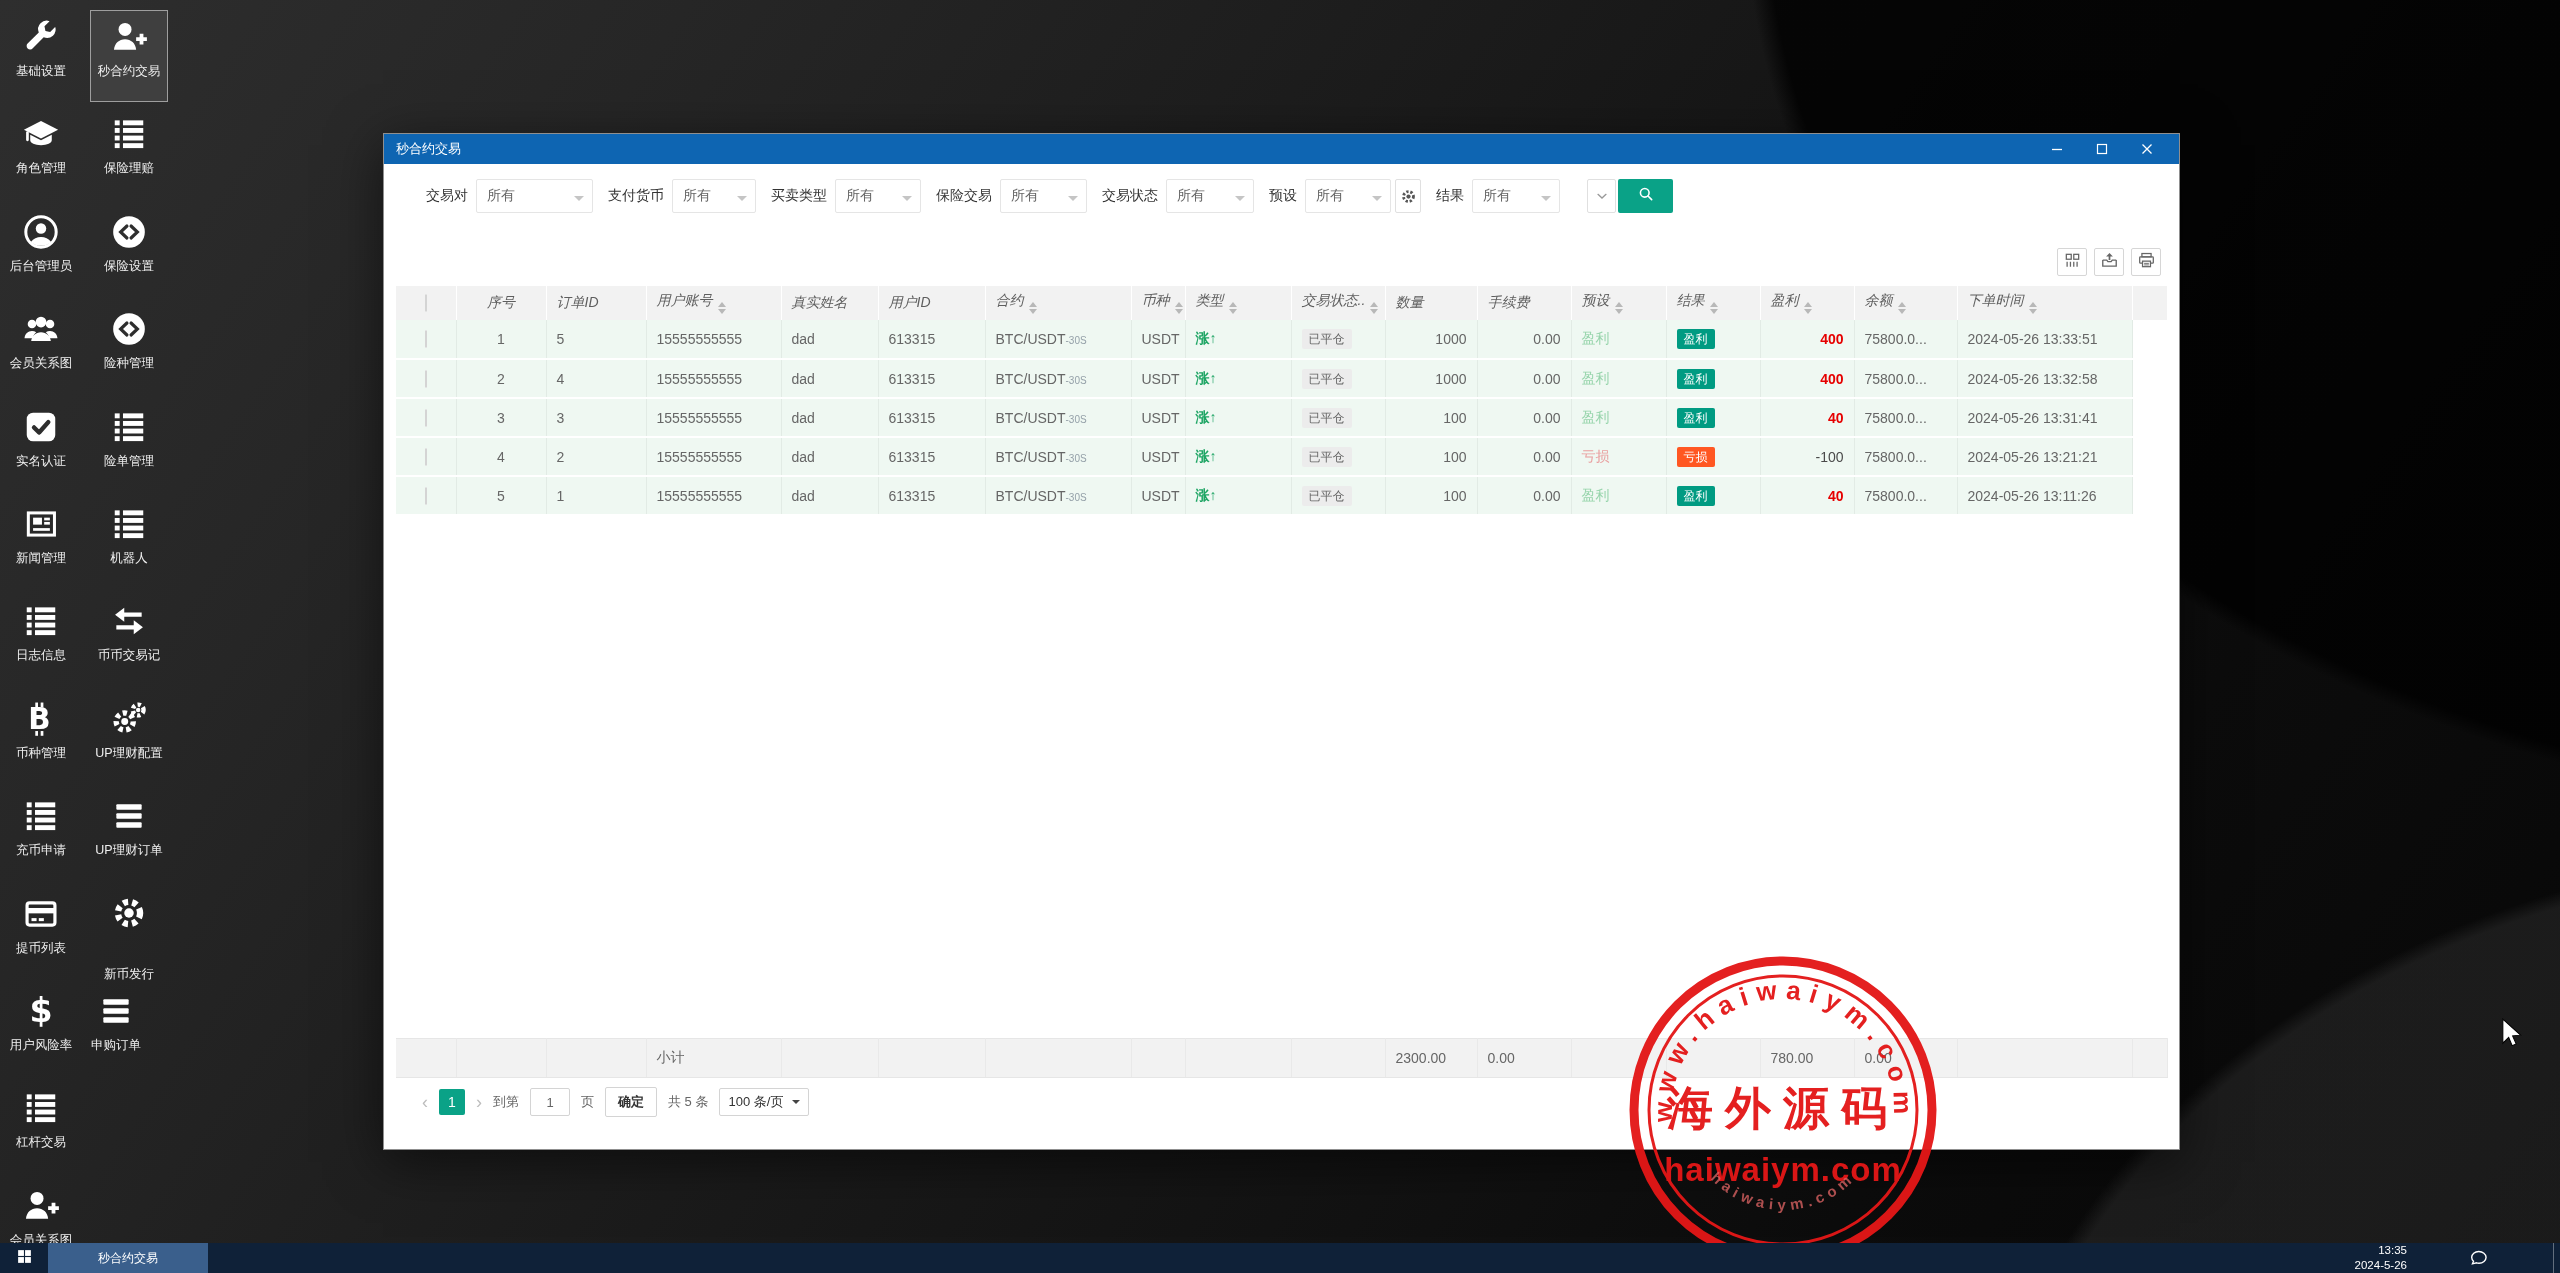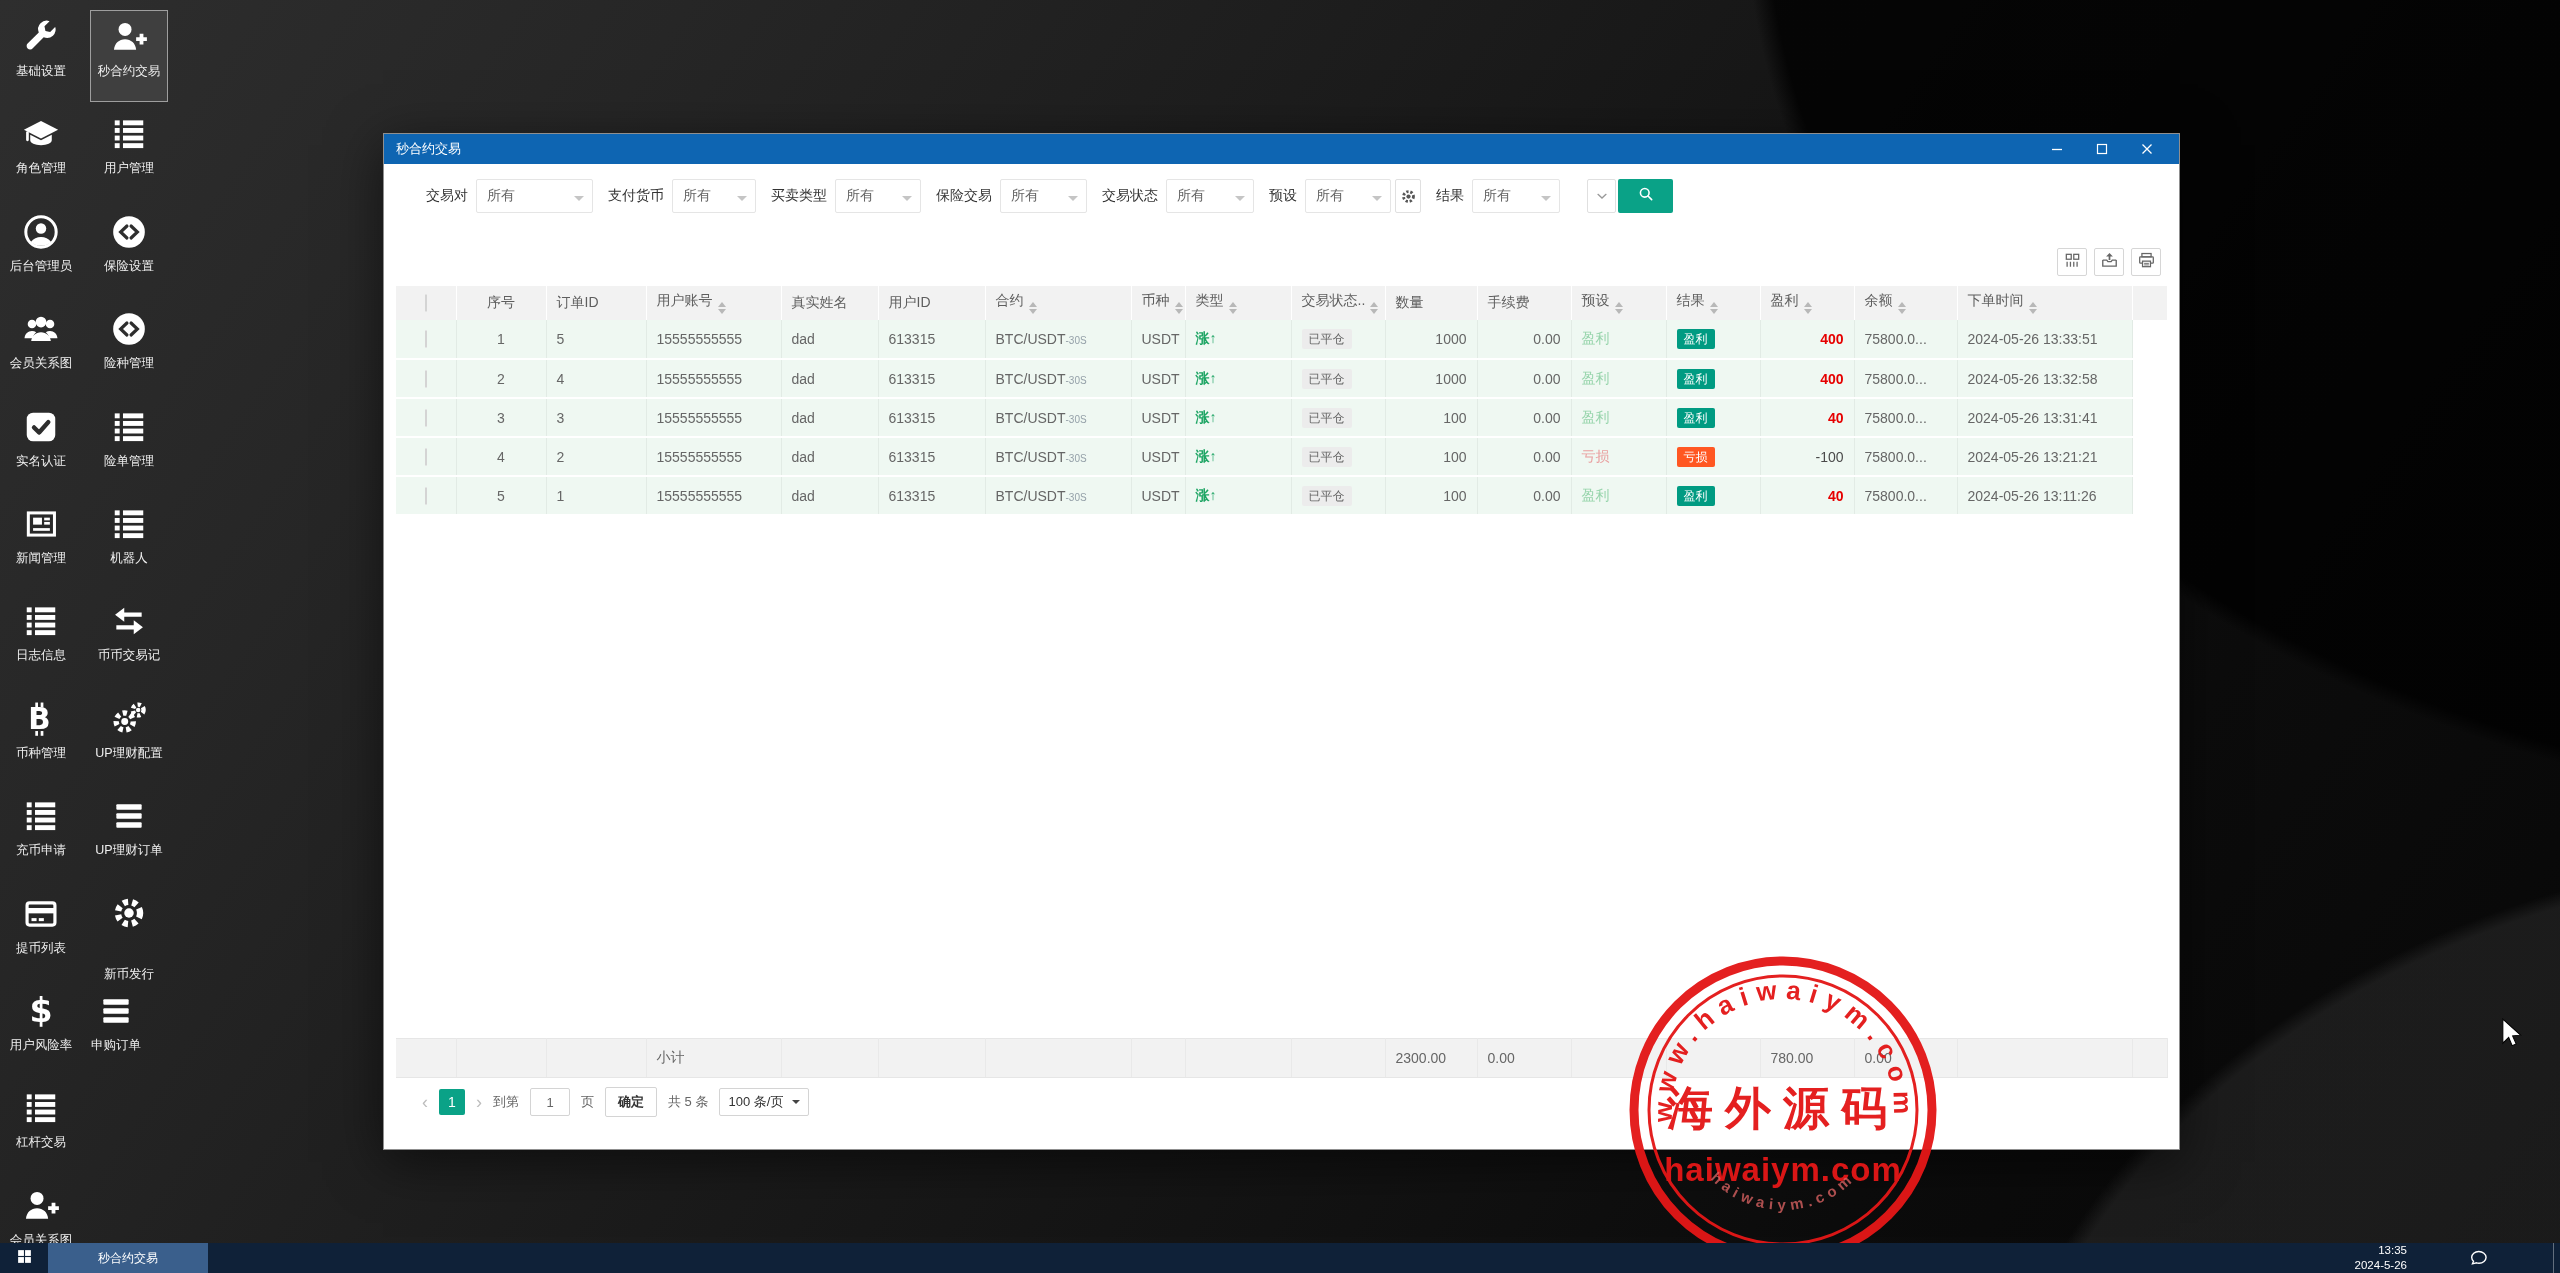--- a/index.html
+++ b/index.html
@@ -31,21 +31,21 @@
   .sq-btn{height:34px;border:1px solid #e0e0e0;border-radius:2px;background:#fff;display:flex;align-items:center;justify-content:center;box-sizing:border-box;cursor:pointer;}
   .gear-btn{width:26px;margin-left:4px;}
   .chev-btn{width:29px;margin-left:12px;}
   .search-btn{width:55px;height:34px;border-radius:2px;background:#0aa287;display:flex;align-items:center;justify-content:center;margin-left:2px;cursor:pointer;}
   
   .tbl-toolbar{position:absolute;top:114px;right:18px;display:flex;gap:7px;}
   .tool-btn{width:28px;height:26px;border:1px solid #d6d6d6;border-radius:2px;background:#fff;display:flex;align-items:center;justify-content:center;cursor:pointer;}
   
   .table-zone{position:absolute;left:12px;top:152px;width:1771px;height:792px;background:#fff;}
   table{border-collapse:collapse;table-layout:fixed;width:1771px;}
-  thead th{height:34px;background:#f2f2f2;font-weight:normal;font-size:14px;color:#5e5e5e;border-right:1px solid #fff;padding:0 10px;text-align:left;white-space:nowrap;overflow:hidden;box-sizing:border-box;}
+  thead th{height:34px;background:#f2f2f2;font-weight:normal;font-size:14px;color:#5e5e5e;border-right:1px solid #fff;padding:0 10px;text-align:left;white-space:nowrap;overflow:hidden;box-sizing:border-box;font-style:italic;}
   thead th.center{text-align:center;}
   tbody td{height:39px;background:#eff8f2;border-bottom:2px solid #fff;border-right:1px solid #e2ebe5;font-size:14px;color:#666;padding:0 10px;white-space:nowrap;overflow:hidden;box-sizing:border-box;}
   td.center,th.center{text-align:center;}
   td.right{text-align:right;}
   td.spacer{background:#fff;border:none;}
   .sub{font-size:10px;color:#94a0a8;}
   .type-up{color:#1ea564;font-weight:bold;}
   .badge{display:inline-block;height:20px;line-height:20px;padding:0 7px;border-radius:2px;font-size:12px;}
   .badge-gray{background:#ececec;color:#666;}
   .badge-win{background:#009b82;color:#fff;}
@@ -123,21 +123,21 @@
               <rect x="8.2" y="3.4" width="12.8" height="3.1"></rect>
               <rect x="3" y="8.2" width="3.1" height="3.1"></rect>
               <rect x="8.2" y="8.2" width="12.8" height="3.1"></rect>
               <rect x="3" y="13" width="3.1" height="3.1"></rect>
               <rect x="8.2" y="13" width="12.8" height="3.1"></rect>
               <rect x="3" y="17.8" width="3.1" height="3.1"></rect>
               <rect x="8.2" y="17.8" width="12.8" height="3.1"></rect>
             </g>
           </svg>
         </span>
-        <span class="lbl">用户管理</span>
+        <span class="lbl">保险理赔</span>
       </div>
       <div class="launcher-item" style="left: 2px; top: 204.8px;">
         <span class="icn">
           <svg width="38" height="38" viewBox="0 0 24 24">
             <circle cx="12" cy="12" r="9.6" fill="none" stroke="#fff" stroke-width="1.9"></circle>
             <circle fill="#fff" cx="12" cy="9.8" r="3.3"></circle>
             <path fill="#fff" d="M5.6 18.3A8.3 8.3 0 0 1 12 15.2a8.3 8.3 0 0 1 6.4 3.1 9.6 9.6 0 0 1-12.8 0z"></path>
           </svg>
         </span>
         <span class="lbl">后台管理员</span>

